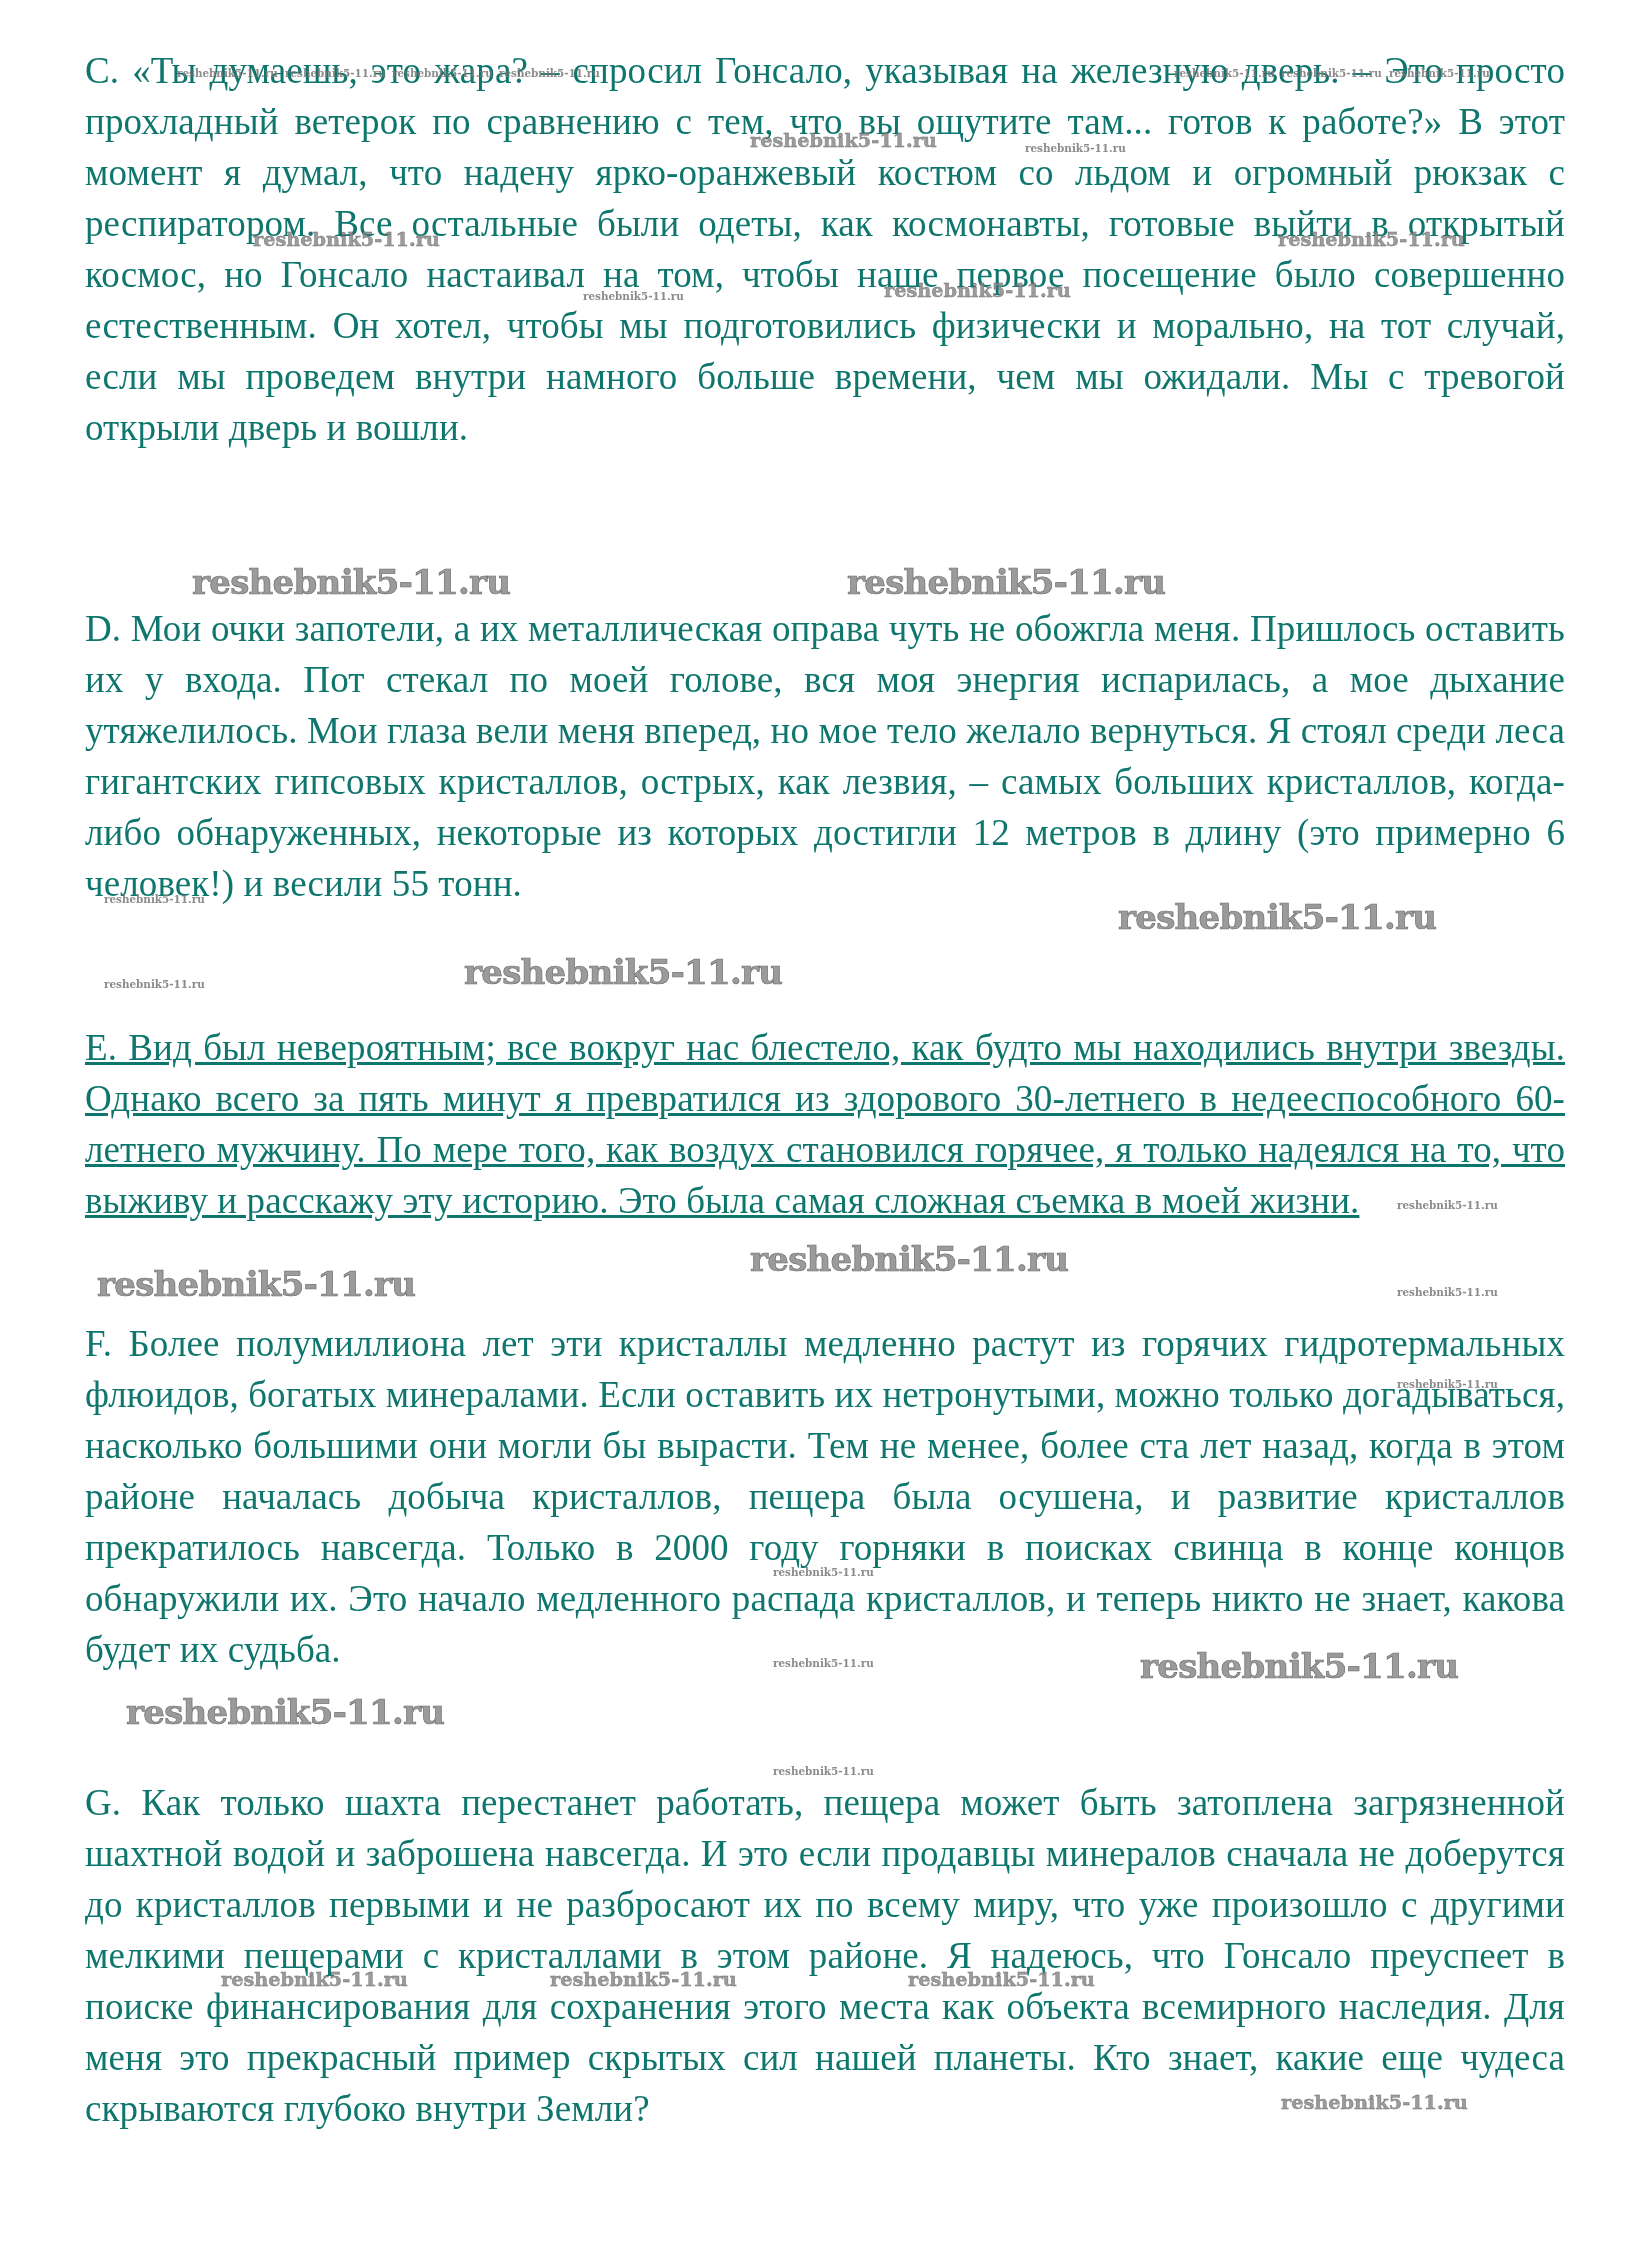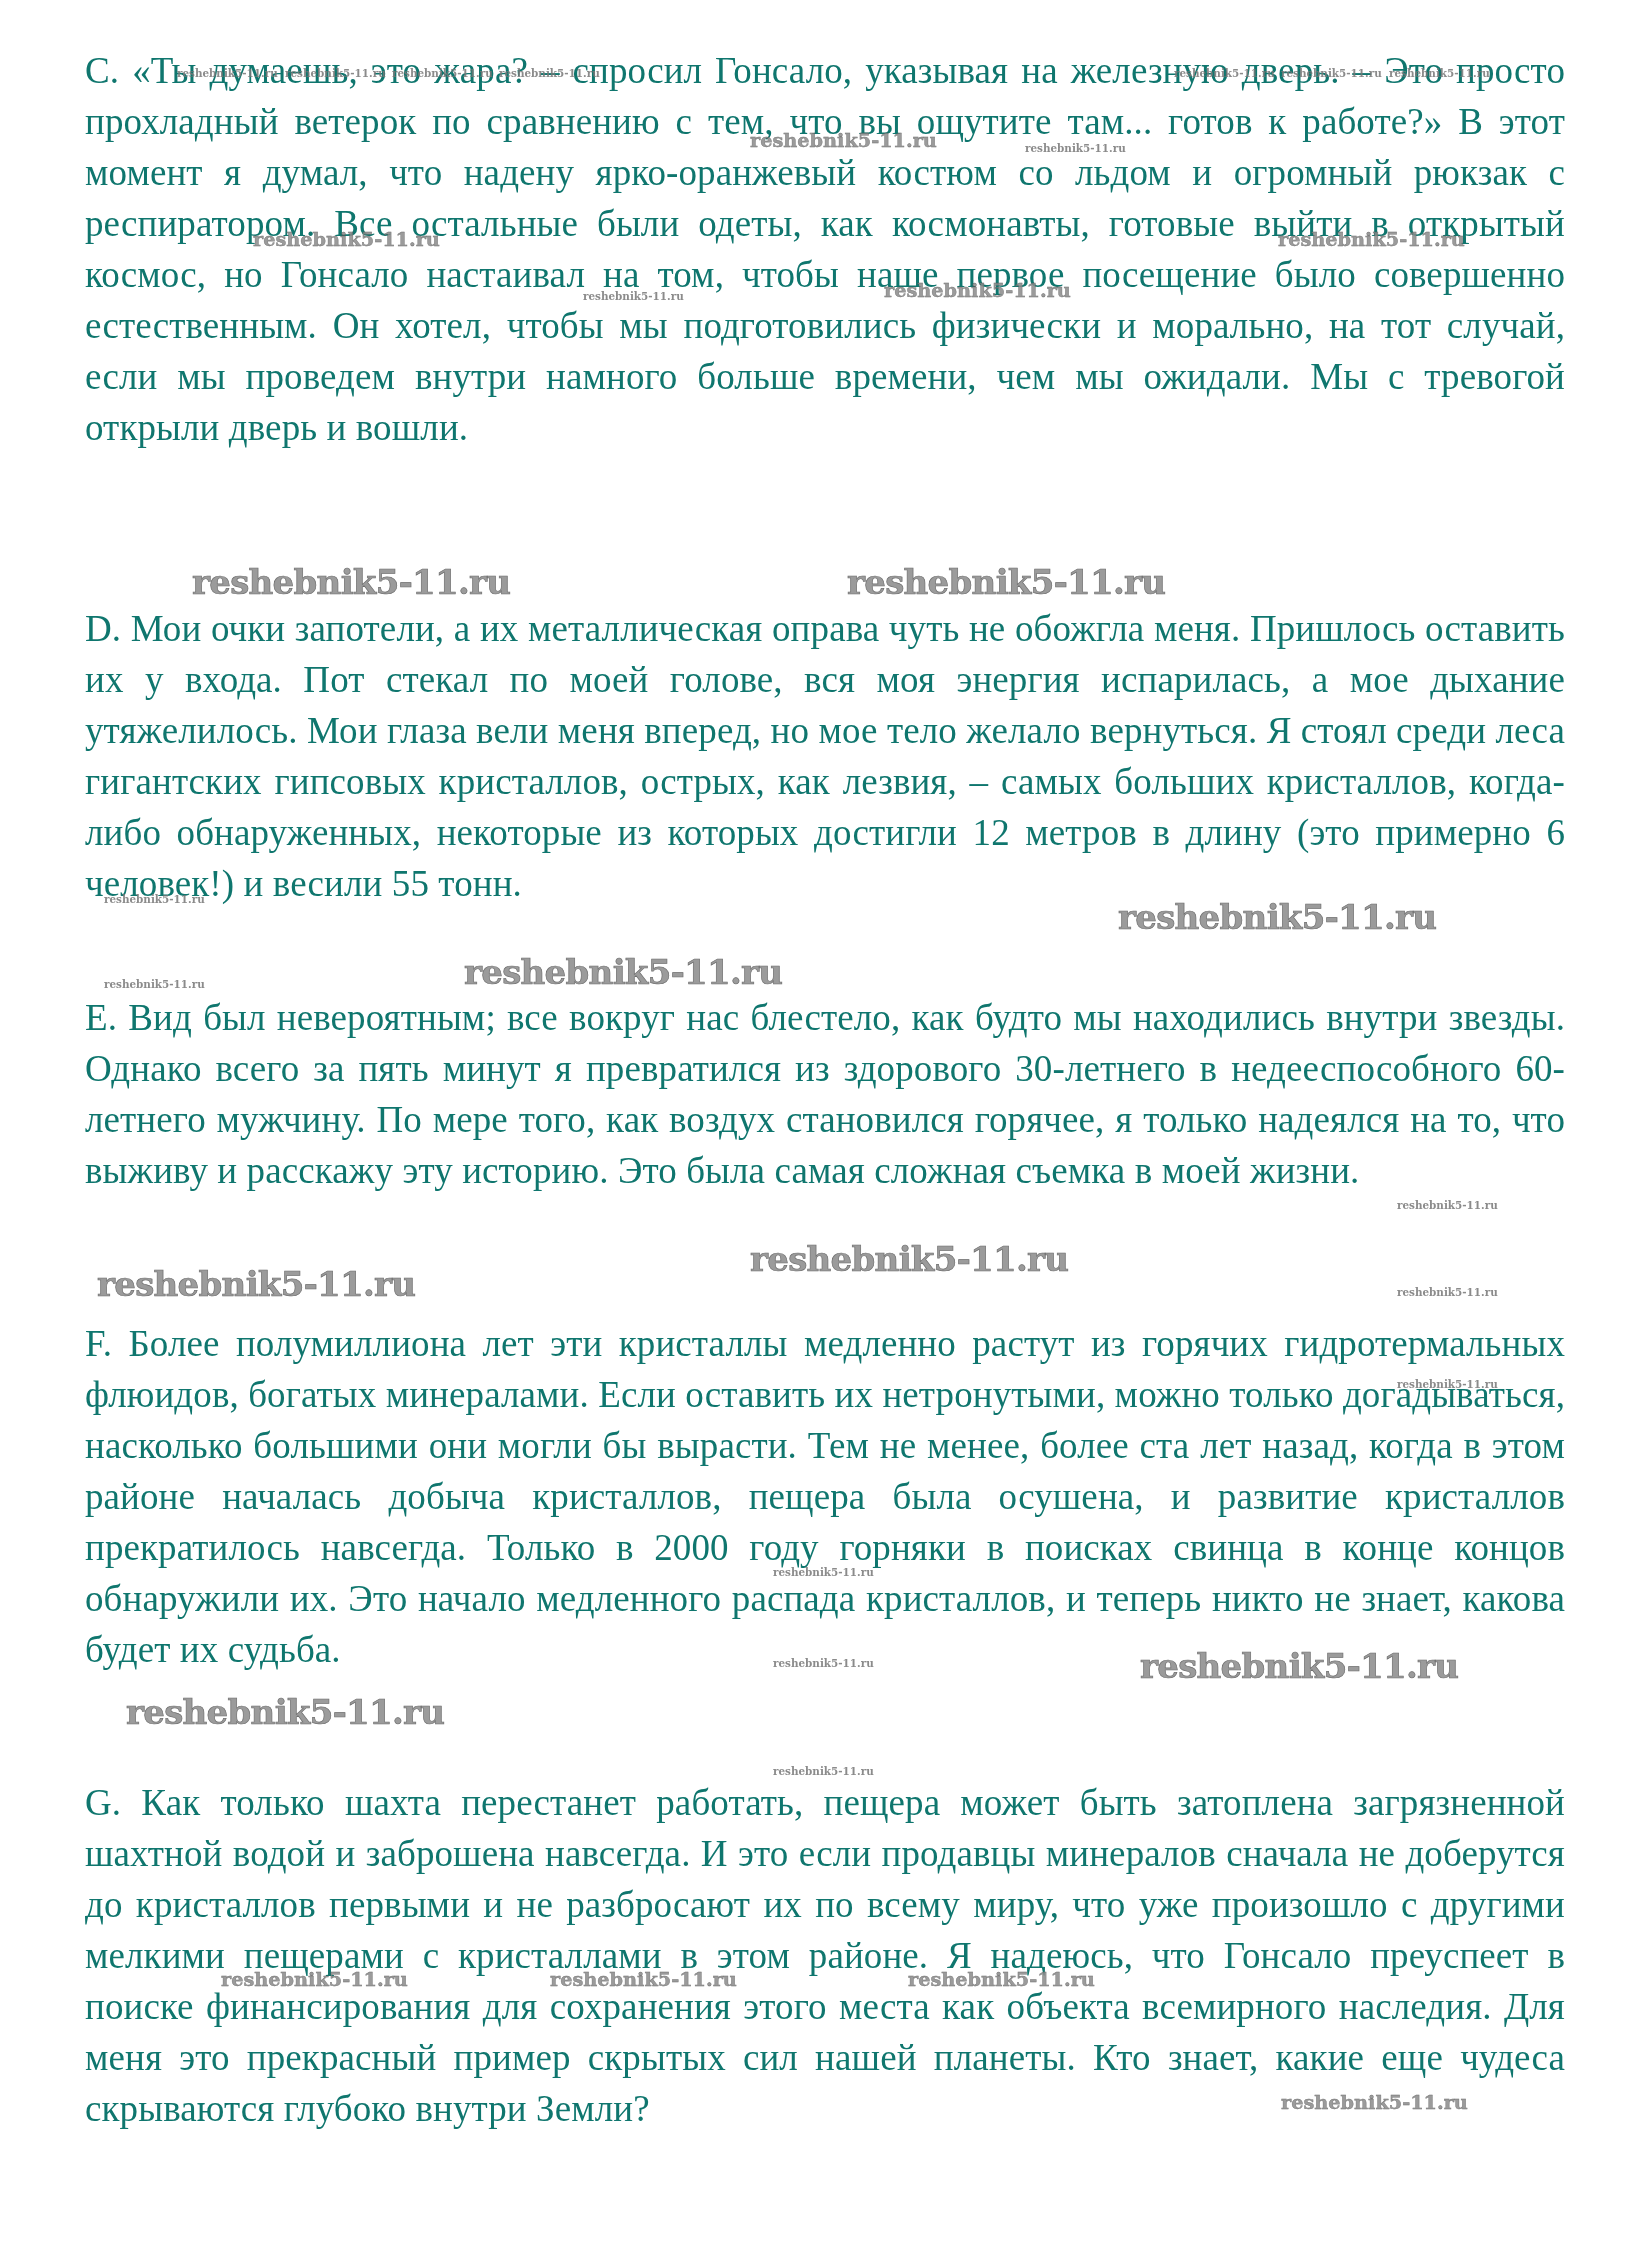--- a/index.html
+++ b/index.html
@@ -55,21 +55,21 @@
     z-index: 2;
   }
 </style>
 </head>
 <body>
 
 <div class="page">
 
   <p class="para" style="top: 45px;">C. «Ты думаешь, это жара? – спросил Гонсало, указывая на железную дверь. – Это просто прохладный ветерок по сравнению с тем, что вы ощутите там... готов к работе?» В этот момент я думал, что надену ярко-оранжевый костюм со льдом и огромный рюкзак с респиратором. Все остальные были одеты, как космонавты, готовые выйти в открытый космос, но Гонсало настаивал на том, чтобы наше первое посещение было совершенно естественным. Он хотел, чтобы мы подготовились физически и морально, на тот случай, если мы проведем внутри намного больше времени, чем мы ожидали. Мы с тревогой открыли дверь и вошли.</p>
   <p class="para" style="top: 603px;">D. Мои очки запотели, а их металлическая оправа чуть не обожгла меня. Пришлось оставить их у входа. Пот стекал по моей голове, вся моя энергия испарилась, а мое дыхание утяжелилось. Мои глаза вели меня вперед, но мое тело желало вернуться. Я стоял среди леса гигантских гипсовых кристаллов, острых, как лезвия, – самых больших кристаллов, когда-либо обнаруженных, некоторые из которых достигли 12 метров в длину (это примерно 6 человек!) и весили 55 тонн.</p>
-  <p class="para" style="top: 992px;">E. Вид был невероятным; все вокруг нас блестело, как будто мы находились внутри звезды. Однако всего за пять минут я превратился из здорового 30-летнего в недееспособного 60-летнего мужчину. По мере того, как воздух становился горячее, я только надеялся на то, что выживу и расскажу эту историю. Это была самая сложная съемка в моей жизни.</p>
+  <p class="para" style="top: 1022px; text-decoration: underline;">E. Вид был невероятным; все вокруг нас блестело, как будто мы находились внутри звезды. Однако всего за пять минут я превратился из здорового 30-летнего в недееспособного 60-летнего мужчину. По мере того, как воздух становился горячее, я только надеялся на то, что выживу и расскажу эту историю. Это была самая сложная съемка в моей жизни.</p>
   <p class="para" style="top: 1318px;">F. Более полумиллиона лет эти кристаллы медленно растут из горячих гидротермальных флюидов, богатых минералами. Если оставить их нетронутыми, можно только догадываться, насколько большими они могли бы вырасти. Тем не менее, более ста лет назад, когда в этом районе началась добыча кристаллов, пещера была осушена, и развитие кристаллов прекратилось навсегда. Только в 2000 году горняки в поисках свинца в конце концов обнаружили их. Это начало медленного распада кристаллов, и теперь никто не знает, какова будет их судьба.</p>
   <p class="para" style="top: 1777px;">G. Как только шахта перестанет работать, пещера может быть затоплена загрязненной шахтной водой и заброшена навсегда. И это если продавцы минералов сначала не доберутся до кристаллов первыми и не разбросают их по всему миру, что уже произошло с другими мелкими пещерами с кристаллами в этом районе. Я надеюсь, что Гонсало преуспеет в поиске финансирования для сохранения этого места как объекта всемирного наследия. Для меня это прекрасный пример скрытых сил нашей планеты. Кто знает, какие еще чудеса скрываются глубоко внутри Земли?</p>
 
   <div class="wm-big" style="left: 192px; top: 565px;">reshebnik5-11.ru</div>
   <div class="wm-big" style="left: 847px; top: 565px;">reshebnik5-11.ru</div>
   <div class="wm-big" style="left: 1118px; top: 900px;">reshebnik5-11.ru</div>
   <div class="wm-big" style="left: 464px; top: 955px;">reshebnik5-11.ru</div>
   <div class="wm-big" style="left: 750px; top: 1242px;">reshebnik5-11.ru</div>
   <div class="wm-big" style="left: 97px; top: 1267px;">reshebnik5-11.ru</div>
   <div class="wm-big" style="left: 1140px; top: 1649px;">reshebnik5-11.ru</div>

